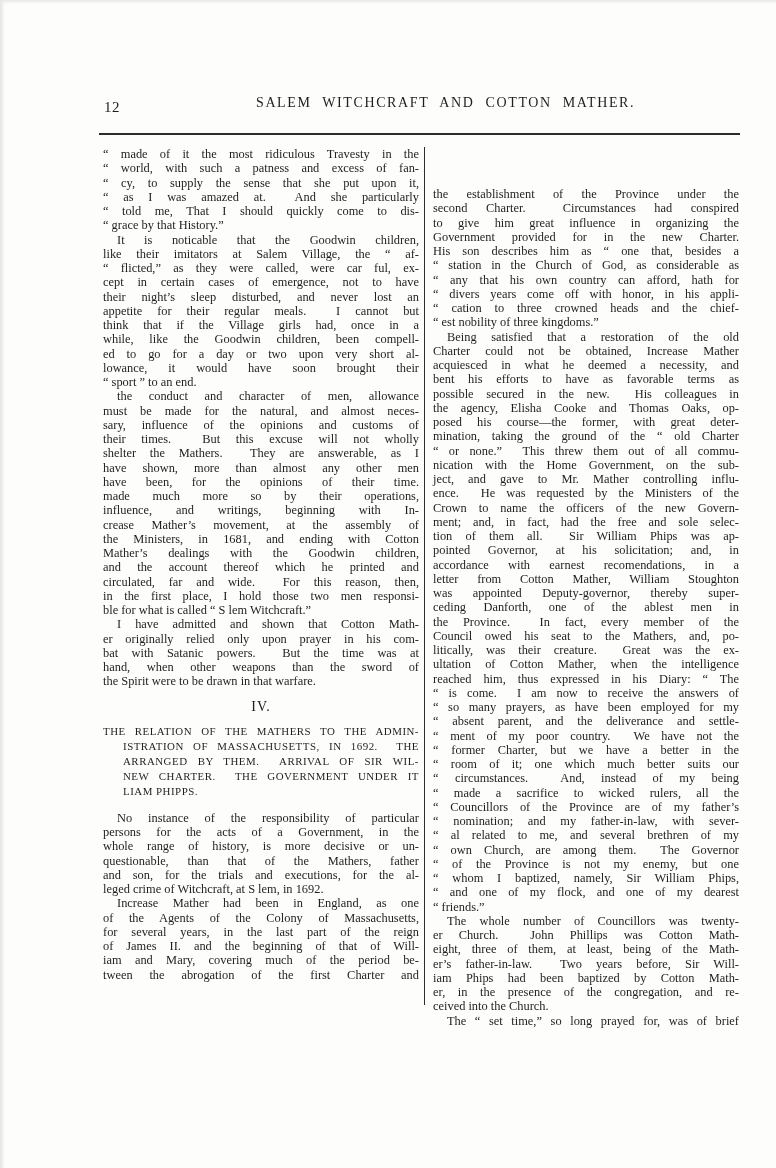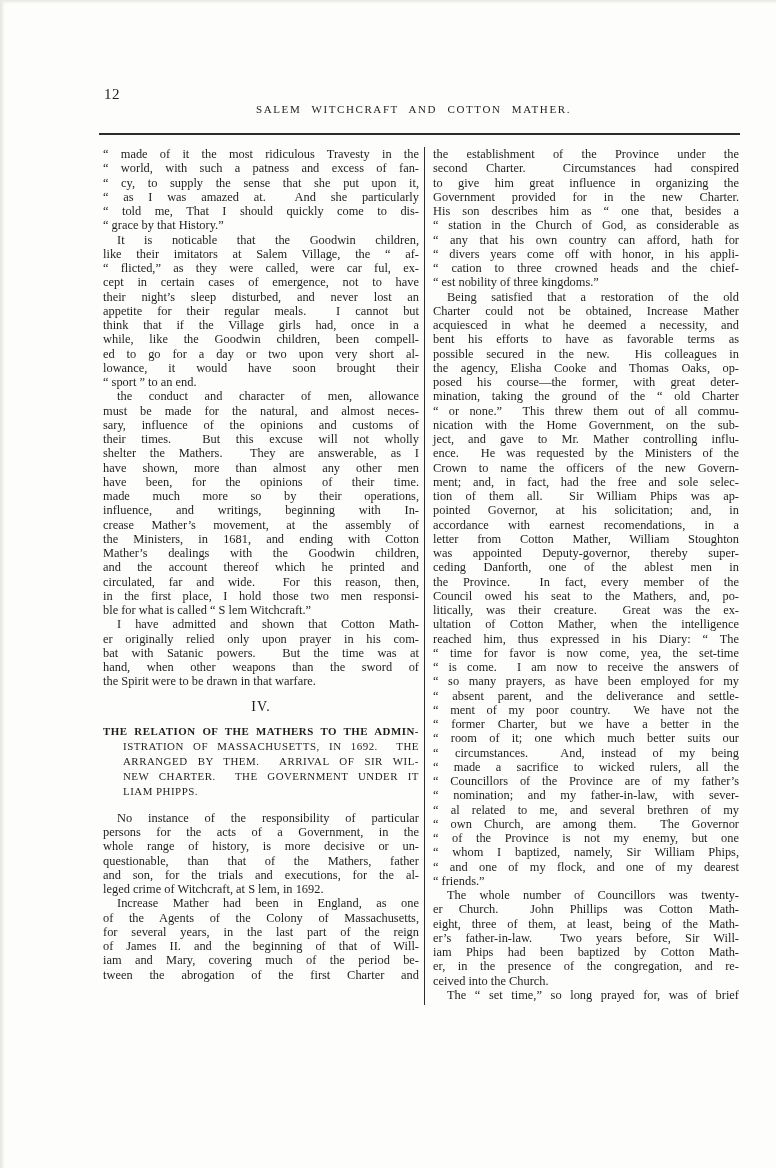--- a/index.html
+++ b/index.html
@@ -11,34 +11,34 @@
   body{
     width:776px;height:1168px;
     background:var(--paper);
     color:var(--ink);
     font-family:"Liberation Serif","DejaVu Serif",serif;
     position:relative;
     overflow:hidden;
   }
   .edge-left{position:absolute;left:0;top:0;width:5px;height:1168px;background:linear-gradient(to right,#e4e4e0,rgba(255,255,255,0));}
   .edge-top{position:absolute;left:0;top:0;width:776px;height:4px;background:linear-gradient(to bottom,#e8e8e4,rgba(255,255,255,0));}
-  .page-num{position:absolute;left:104px;top:86px;font-size:15px;letter-spacing:0.5px;}
-  .run-title{position:absolute;left:256px;top:103px;font-size:11px;letter-spacing:1.6px;word-spacing:6px;white-space:pre;}
+  .page-num{position:absolute;left:104px;top:99px;font-size:15px;letter-spacing:0.5px;}
+  .run-title{position:absolute;left:256px;top:95px;font-size:14px;letter-spacing:1.6px;word-spacing:6px;white-space:pre;}
   .hrule{position:absolute;left:99px;top:133px;width:641px;height:2px;background:var(--rule);}
   .vrule{position:absolute;left:424px;top:147px;width:1px;height:858px;background:var(--rule);}
   .col{position:absolute;top:147px;font-size:12.4px;line-height:14.25px;}
   .col-left{left:103px;width:316px;}
-  .col-right{left:433px;width:306px;}
+  .col-right{left:433px;width:306px;margin-top:40px;}
   .line{white-space:pre-wrap;text-align:justify;text-align-last:justify;}
   .line.end{text-align-last:left;}
   .block.indent .line:first-child{text-indent:14px;}
   .sec-heading{text-align:center;font-size:14px;letter-spacing:1px;margin:11px 0 10px;}
   .block.summary{margin:0 0 12px;font-size:10.9px;line-height:15px;letter-spacing:0.5px;}
   .block.summary .line{padding-left:20px;}
-  .block.summary .line:first-child{padding-left:0;font-weight:bold;}
+  .block.summary .line:first-child{padding-left:0;}
 </style>
 </head>
 <body>
 
 <div class="edge-left"></div>
 <div class="edge-top"></div>
 
 <div class="page-num">12</div>
 <div class="run-title">SALEM WITCHCRAFT AND COTTON MATHER.</div>
 <div class="hrule"></div>
@@ -148,21 +148,20 @@
       <div class="line">pointed Governor, at his solicitation; and, in</div>
       <div class="line">accordance with earnest recomendations, in a</div>
       <div class="line">letter from Cotton Mather, William Stoughton</div>
       <div class="line">was appointed Deputy-governor, thereby super-</div>
       <div class="line">ceding Danforth, one of the ablest men in</div>
       <div class="line">the Province.  In fact, every member of the</div>
       <div class="line">Council owed his seat to the Mathers, and, po-</div>
       <div class="line">litically, was their creature.  Great was the ex-</div>
       <div class="line">ultation of Cotton Mather, when the intelligence</div>
       <div class="line">reached him, thus expressed in his Diary: “ The</div>
-      <div class="line">“ time for favor is now come, yea, the set-time</div>
       <div class="line">“ is come.  I am now to receive the answers of</div>
       <div class="line">“ so many prayers, as have been employed for my</div>
       <div class="line">“ absent parent, and the deliverance and settle-</div>
       <div class="line">“ ment of my poor country.  We have not the</div>
       <div class="line">“ former Charter, but we have a better in the</div>
       <div class="line">“ room of it; one which much better suits our</div>
       <div class="line">“ circumstances.  And, instead of my being</div>
       <div class="line">“ made a sacrifice to wicked rulers, all the</div>
       <div class="line">“ Councillors of the Province are of my father’s</div>
       <div class="line">“ nomination; and my father-in-law, with sever-</div>

